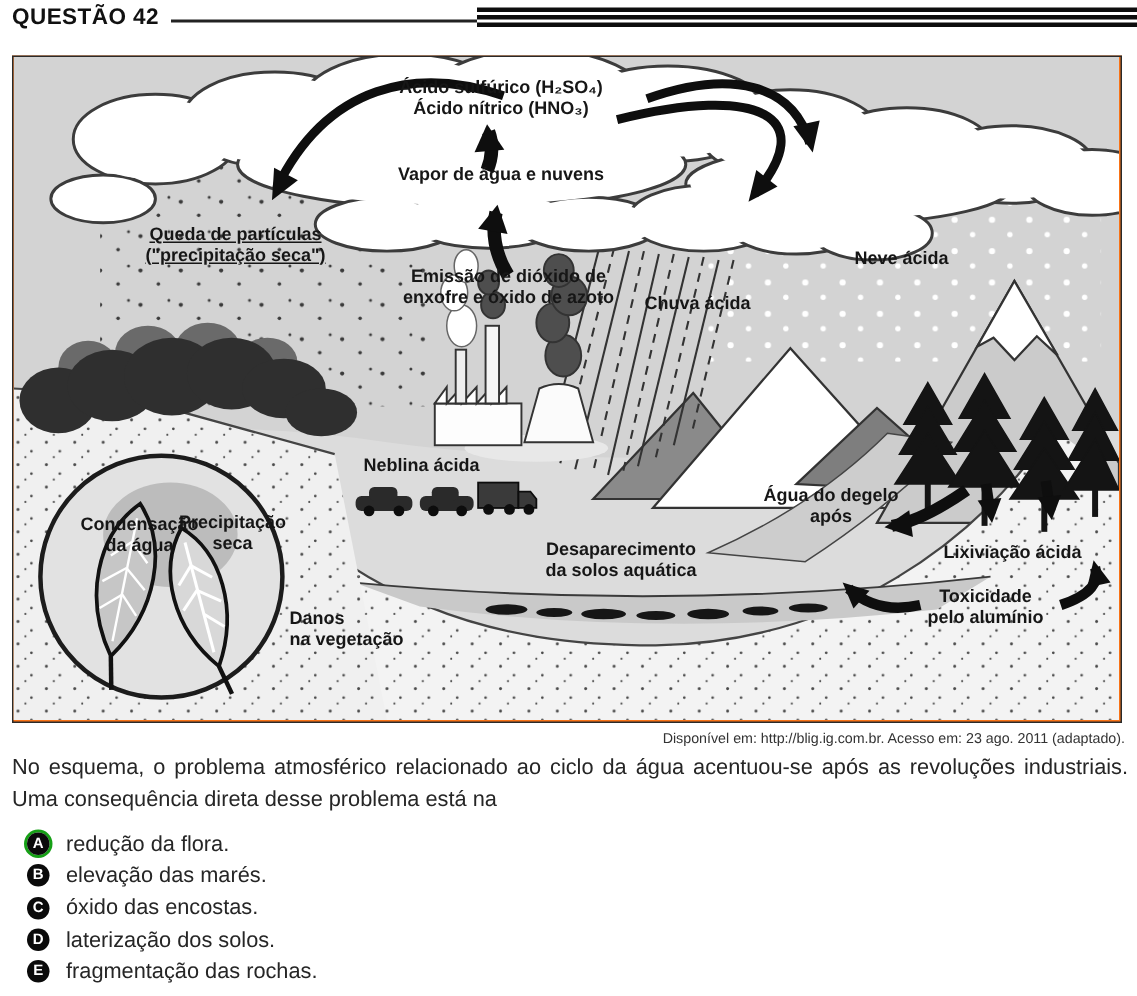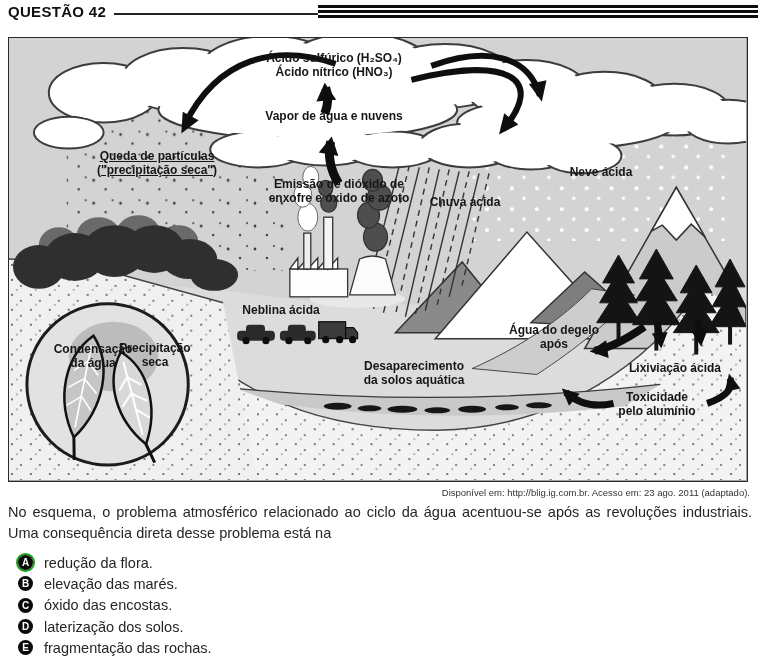--- a/index.html
+++ b/index.html
@@ -8,21 +8,21 @@
 
   
   .hdr-title{position:absolute;left:8px;top:3px;font-size:15px;font-weight:bold;
              letter-spacing:.3px;color:#111;}
   .hdr-thin{position:absolute;left:114px;top:13px;width:204px;height:2px;background:#222;}
   .hdr-bars{position:absolute;left:318px;top:5px;width:440px;}
   .hdr-bars div{height:3px;background:#0d0d0d;margin-bottom:2px;}
 
   
   .panel{position:absolute;left:8px;top:37px;width:740px;height:445px;
-         border:1.5px solid #2a2a2a;box-sizing:border-box;background:#a3a3a3;overflow:hidden;}
+         border:1.5px solid #2a2a2a;box-sizing:border-box;background:#f97316;overflow:hidden;}
   .panel svg{position:absolute;left:0;top:0;}
 
   .flabel{position:absolute;transform:translateX(-50%);text-align:center;
           font-size:12px;font-weight:bold;color:#161616;line-height:13.5px;white-space:nowrap;}
   .flabel span{display:block;}
   .flabel.left{transform:none;text-align:left;}
 
   
   .source{position:absolute;right:8px;top:487px;font-size:9.5px;color:#333;}
   .question{position:absolute;left:8px;right:6px;top:502px;font-size:14.5px;
@@ -326,20 +326,24 @@
     <span>Água do degelo</span>
       <span>após</span>
   </div>
   <div class="flabel" style="left:666px;top:324px;">
     <span>Lixiviação ácida</span>
   </div>
   <div class="flabel" style="left:648px;top:353px;">
     <span>Toxicidade</span>
       <span>pelo alumínio</span>
   </div>
+  <div class="flabel left" style="left:184px;top:368px;">
+    <span>Danos</span>
+      <span>na vegetação</span>
+  </div>
   <div class="flabel" style="left:84px;top:278px;margin-top:27px;">
     <span>Condensação</span>
       <span>da água</span>
   </div>
   <div class="flabel" style="left:146px;top:304px;">
     <span>Precipitação</span>
       <span>seca</span>
   </div>
 </div>
 

